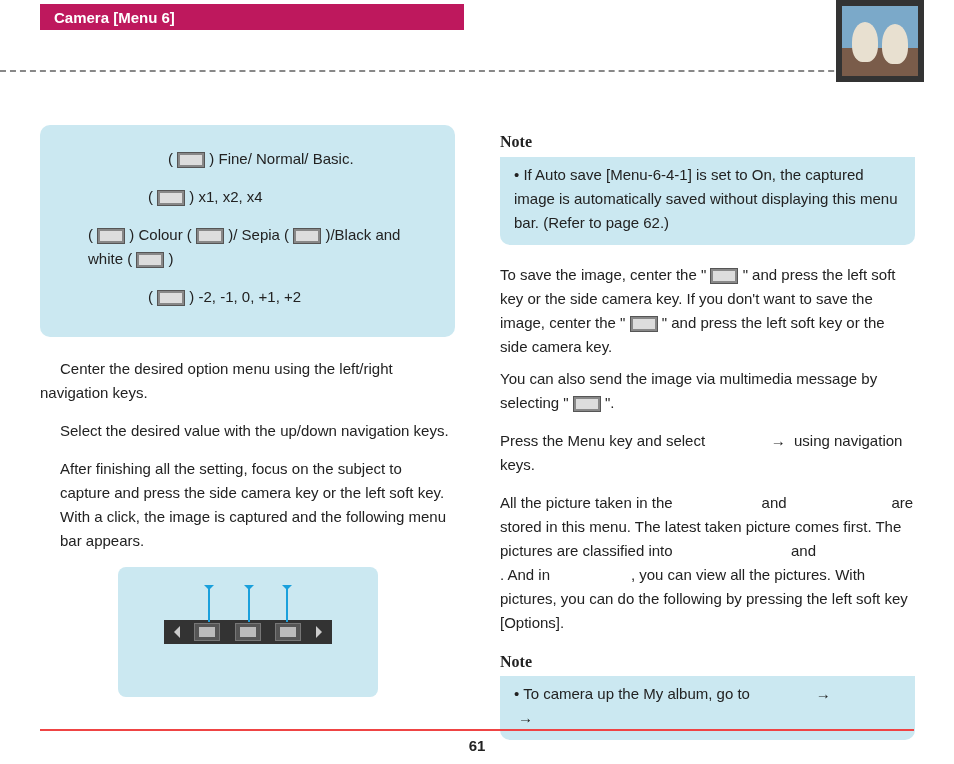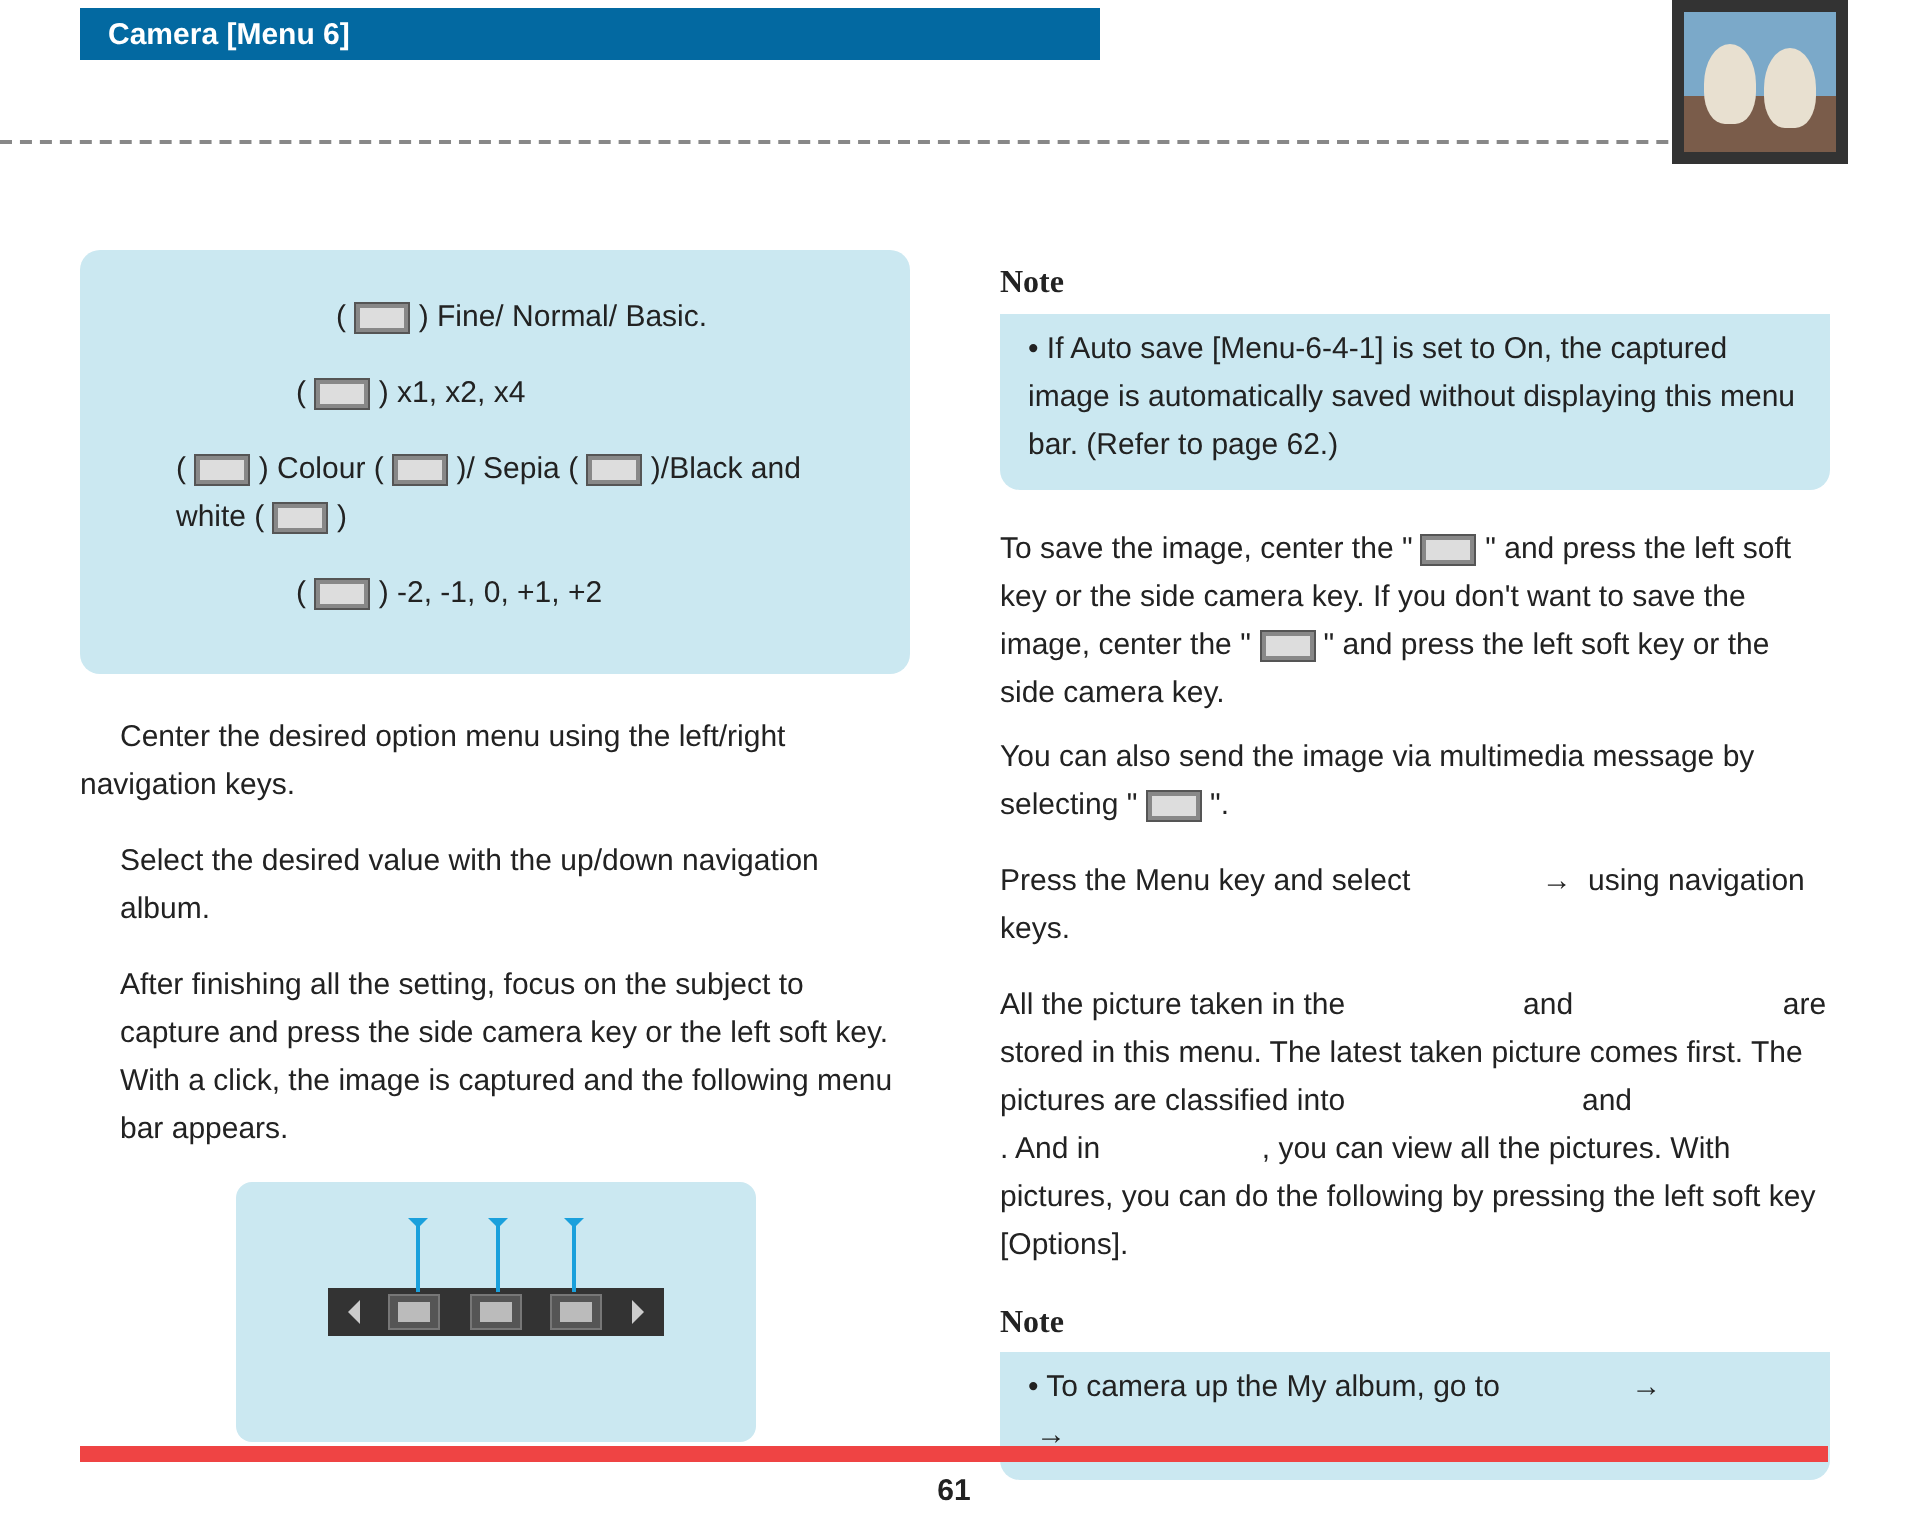--- a/index.html
+++ b/index.html
@@ -16,22 +16,22 @@
   .header-bar {
     position:relative;
     margin-top:4px;
     height:26px;
     background:#ffffff;
   }
   .header-blue {
     position:absolute;
     left:40px; top:0;
     height:26px;
-    width:510px;
-    background:#0369a1;
+    width:424px;
+    background:#be185d;
     display:flex;
     align-items:center;
     padding-left:14px;
     color:#fff;
     font-weight:bold;
     font-size:15px;
     box-sizing:border-box;
   }
   .dashline {
     position:absolute;
@@ -161,21 +161,21 @@
   .figure .call1::before,.figure .call2::before,.figure .call3::before{
     content:''; position:absolute; left:-4px; top:-2px;
     border:5px solid transparent; border-top-color:#1aa0dc;
   }
   .arrow {
     display:inline-block; padding:0 4px;
   }
   .page-num-bar {
     position:absolute;
     bottom:10px; left:40px; right:40px;
-    border-top:8px solid #ef4444;
+    border-top:2px solid #ef4444;
     text-align:center;
     padding-top:6px;
     font-weight:bold;
   }
   .bullet {
     display:inline-block;
     width:5px; height:5px;
     background:#111;
     vertical-align:middle;
     margin-right:10px;
@@ -225,21 +225,21 @@
         <span>)</span>
       </p>
       <p class="indent3">
         <span>(</span>
         <span class="iconchip"></span>
         <span>)  -2, -1, 0, +1, +2</span>
       </p>
     </div>
 
     <p style="text-indent:20px">Center the desired option menu using the left/right navigation keys.</p>
-    <p style="padding-left:20px">Select the desired value with the up/down navigation album.</p>
+    <p style="padding-left:20px">Select the desired value with the up/down navigation keys.</p>
     <p style="padding-left:20px">After finishing all the setting, focus on the subject to capture and press the side camera key or the left soft key. With a click, the image is captured and the following menu bar appears.</p>
 
     <div class="centered-figure">
       <div class="figure">
         <div class="call1"></div>
         <div class="call2"></div>
         <div class="call3"></div>
         <div class="menubar">
           <span class="tri-l"></span>
           <span></span>

